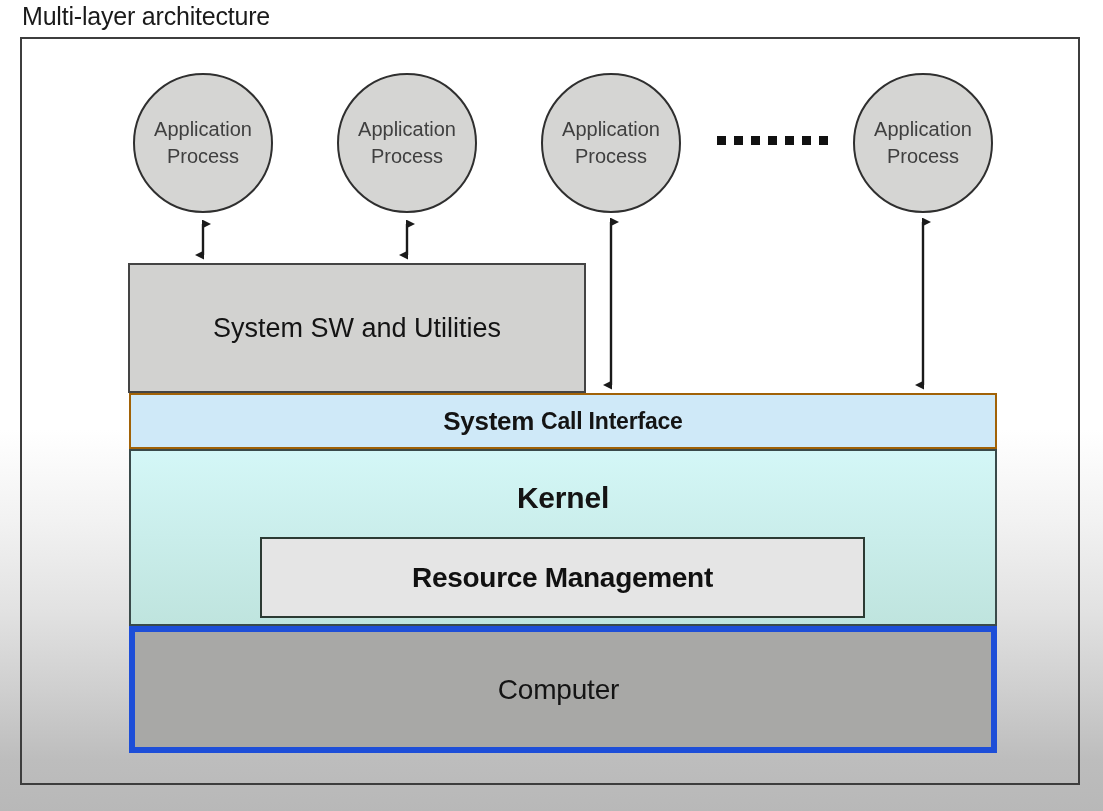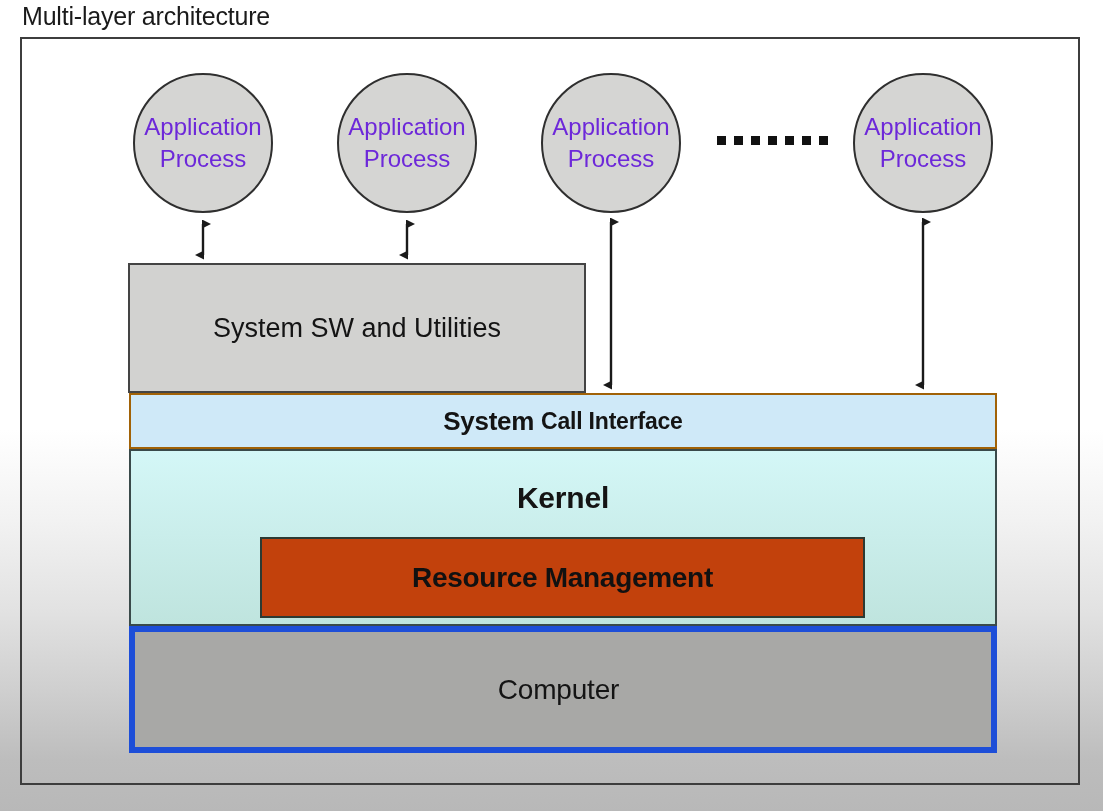--- a/index.html
+++ b/index.html
@@ -56,23 +56,23 @@
     width: 140px;
     height: 140px;
     border-radius: 50%;
     background: #d5d5d3;
     border: 2px solid #2f2f2f;
     box-sizing: border-box;
     display: flex;
     flex-direction: column;
     align-items: center;
     justify-content: center;
-    font-size: 24px;
+    font-size: 20px;
     line-height: 1.35;
-    color: #6d28d9;
+    color: #404040;
     text-align: center;
   }
   .proc-circle span { display: block; }
 
   
   .ellipsis {
     position: absolute;
     display: flex;
     gap: 8px;
     align-items: center;
@@ -128,21 +128,21 @@
     padding-top: 30px;
   }
   .kernel-label { font-size: 30px; font-weight: bold; letter-spacing: -0.2px; }
 
   .layer-resource {
     position: absolute;
     left: 260px;
     top: 537px;
     width: 605px;
     height: 81px;
-    background: #c2410c;
+    background: #e5e5e5;
     border: 2px solid #2c3a33;
     box-sizing: border-box;
     display: flex;
     align-items: center;
     justify-content: center;
     font-size: 28px;
     font-weight: bold;
     color: #111111;
     letter-spacing: -0.3px;
   }

